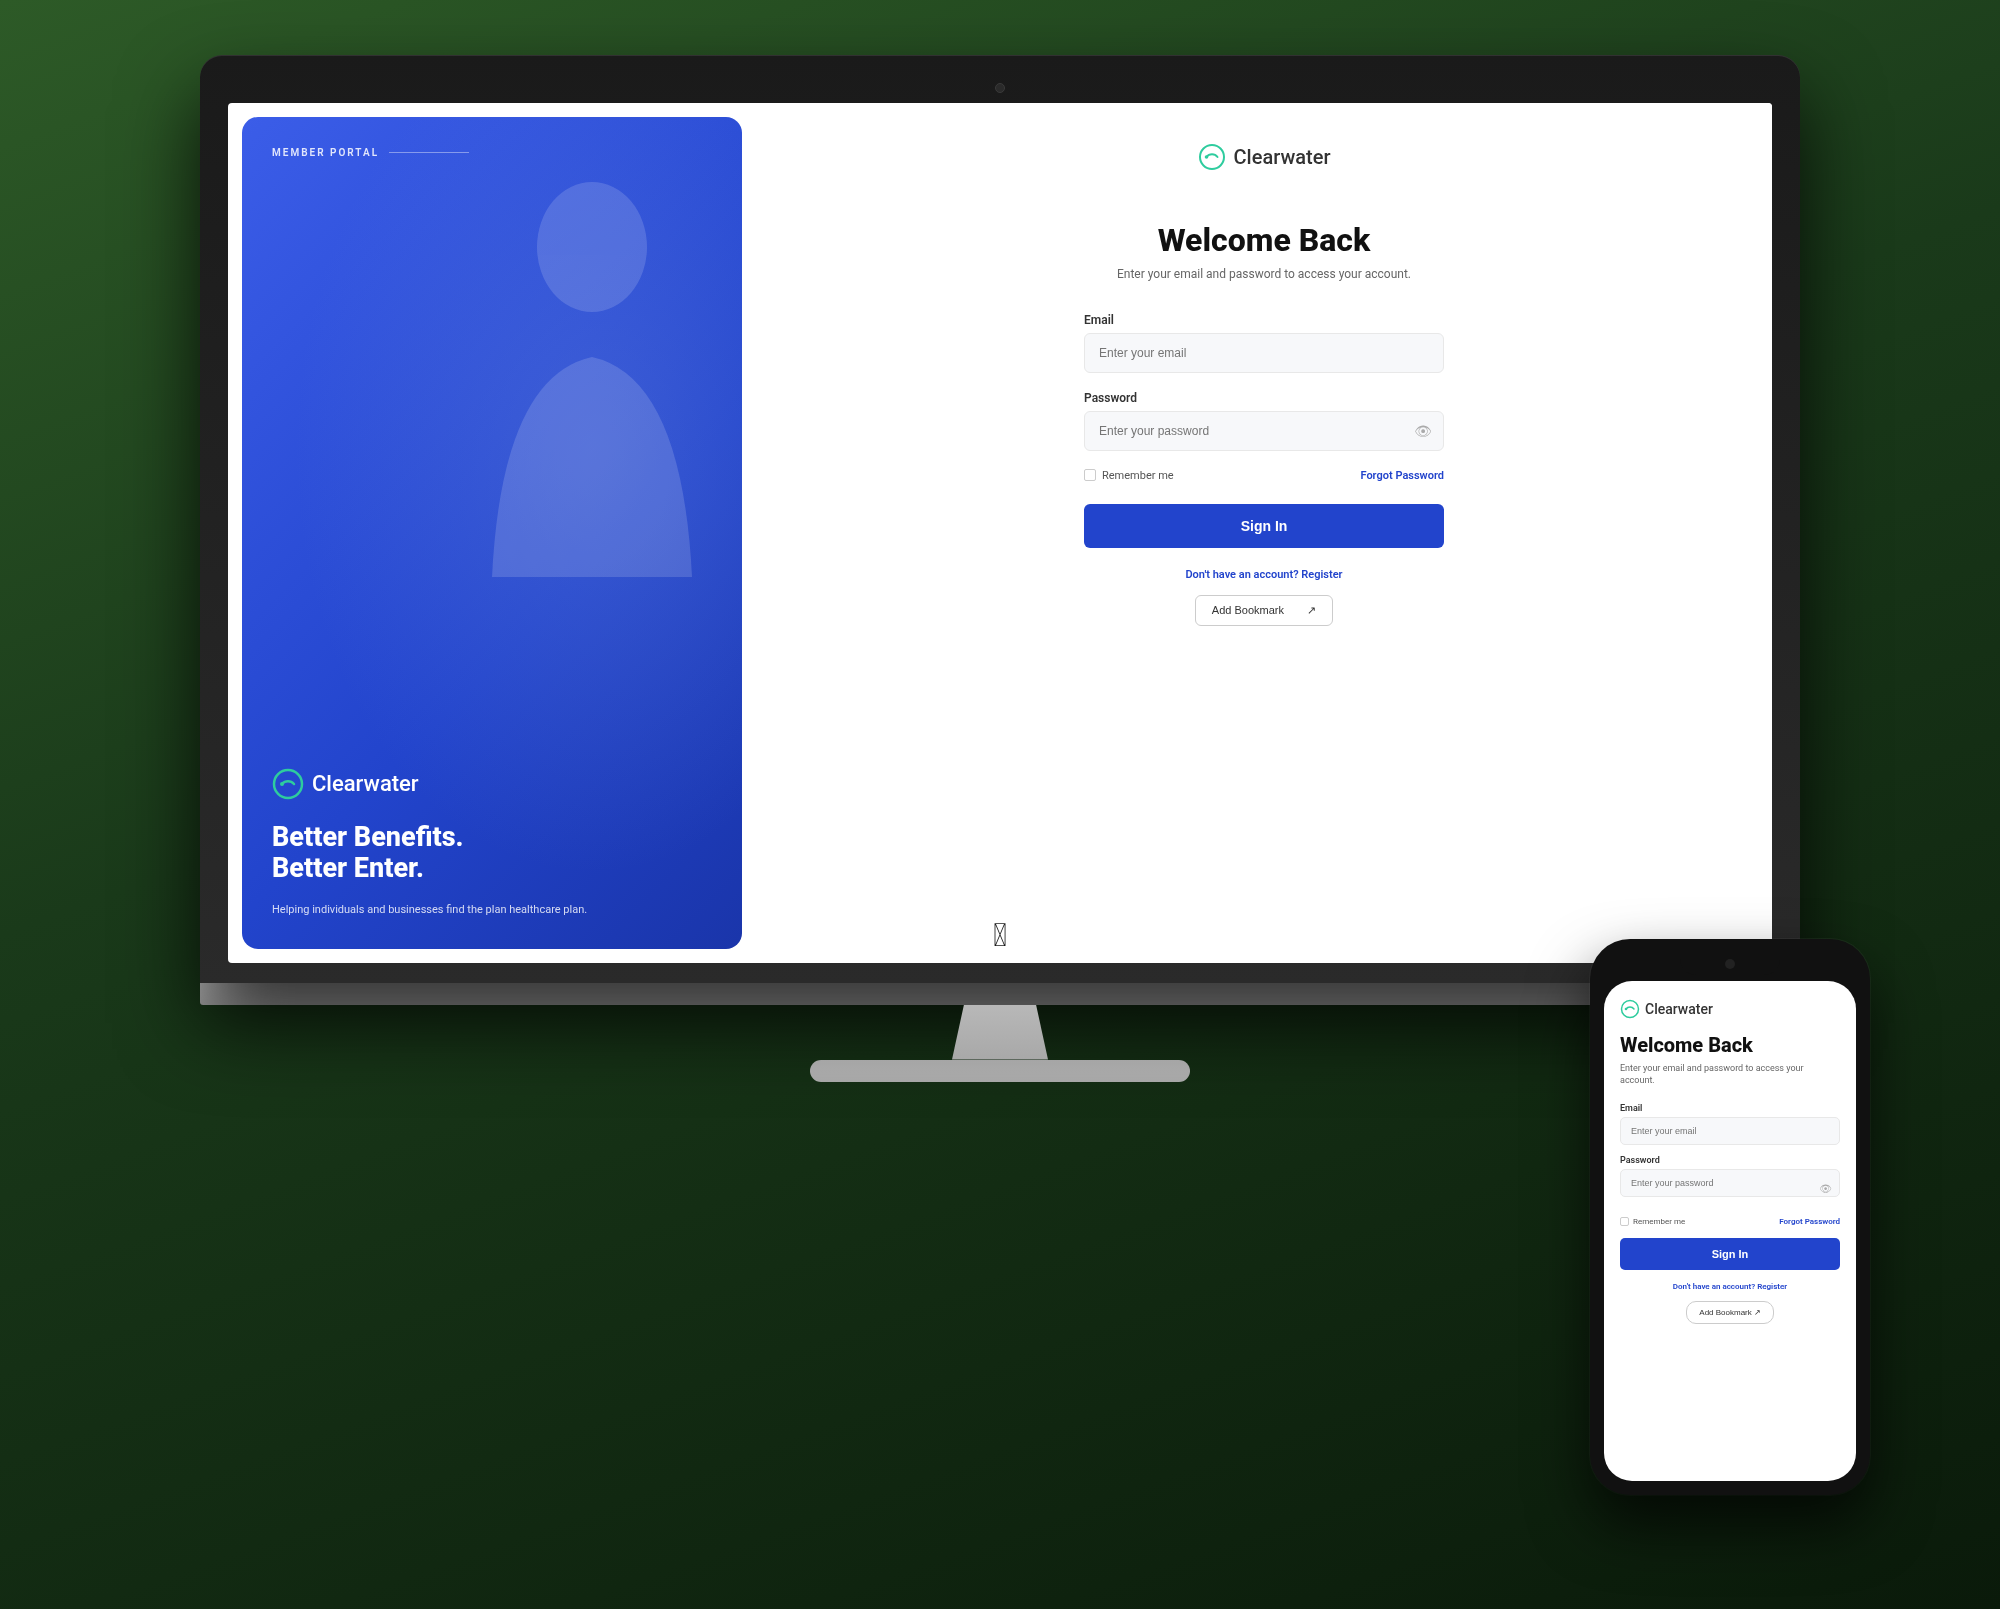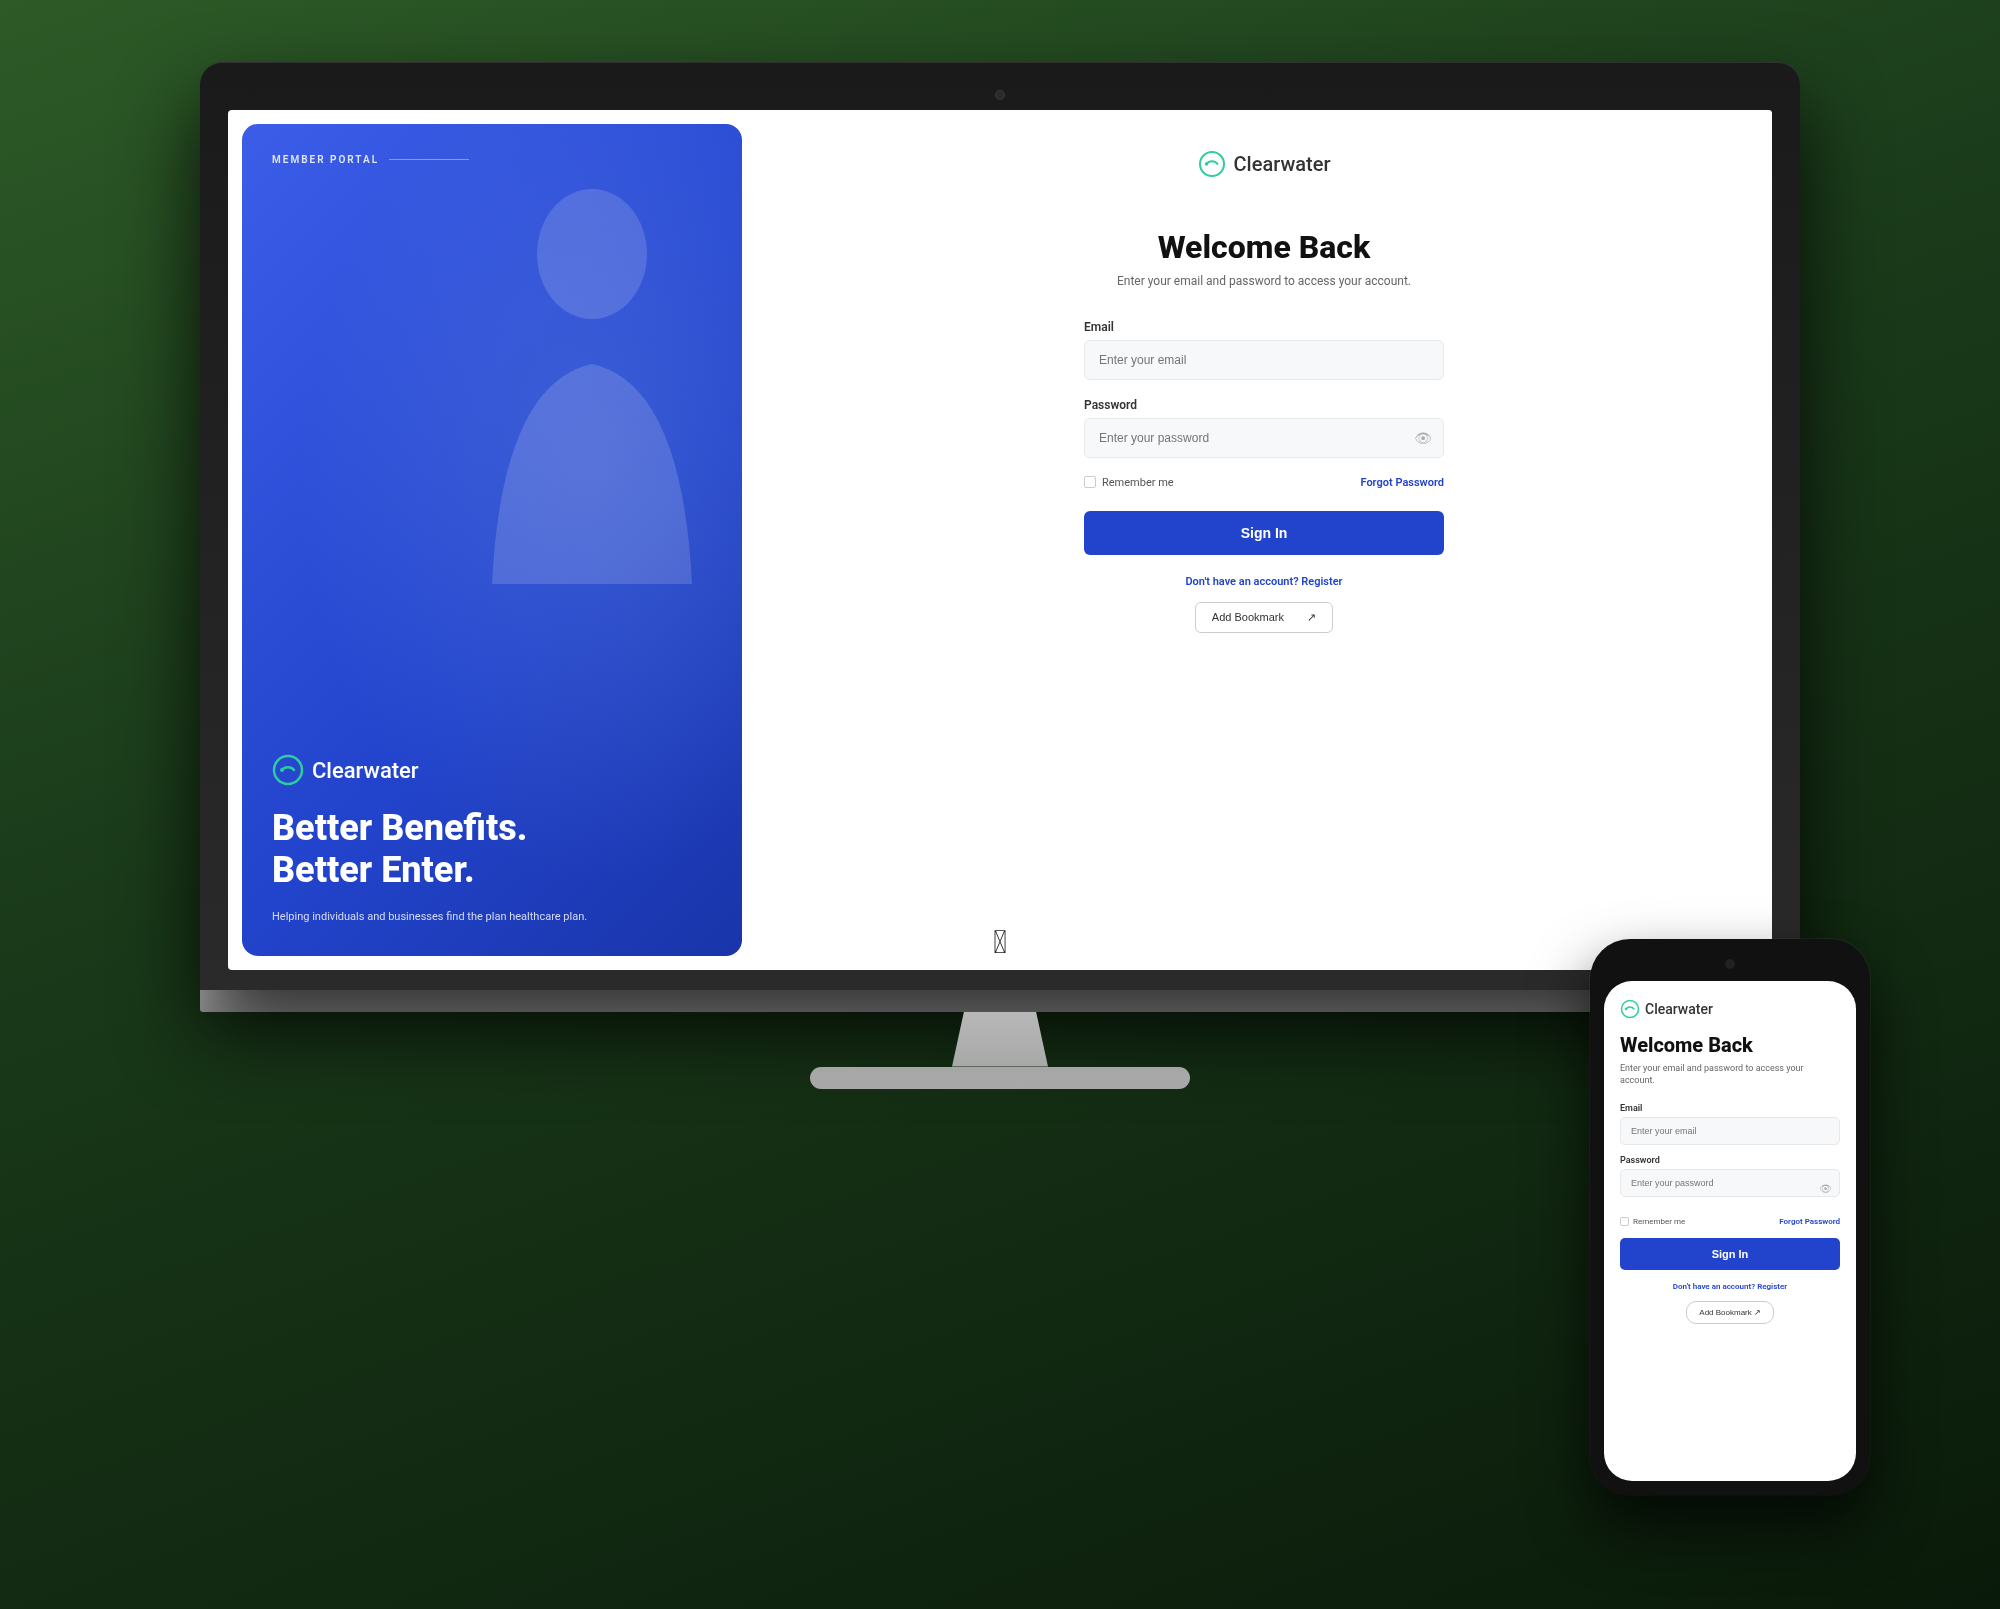--- a/index.html
+++ b/index.html
@@ -21,21 +21,21 @@
       width: 1900px;
       height: 1500px;
       display: flex;
       align-items: center;
       justify-content: center;
     }
 
     
     .imac {
       position: absolute;
-      top: 7px;
+      top: 0;
       left: 50%;
       transform: translateX(-50%);
       width: 1316px;
       display: flex;
       flex-direction: column;
       align-items: center;
     }
 
     .imac-screen-bezel {
       width: 1600px;
@@ -144,21 +144,21 @@
     }
 
     .brand-name-left {
       color: #fff;
       font-size: 22px;
       font-weight: 500;
     }
 
     .tagline-big {
       color: #fff;
-      font-size: 36px;
+      font-size: 27px;
       font-weight: 800;
       line-height: 1.15;
       margin-bottom: 18px;
     }
 
     .tagline-small {
       color: rgba(255,255,255,0.8);
       font-size: 11px;
       line-height: 1.5;
     }

